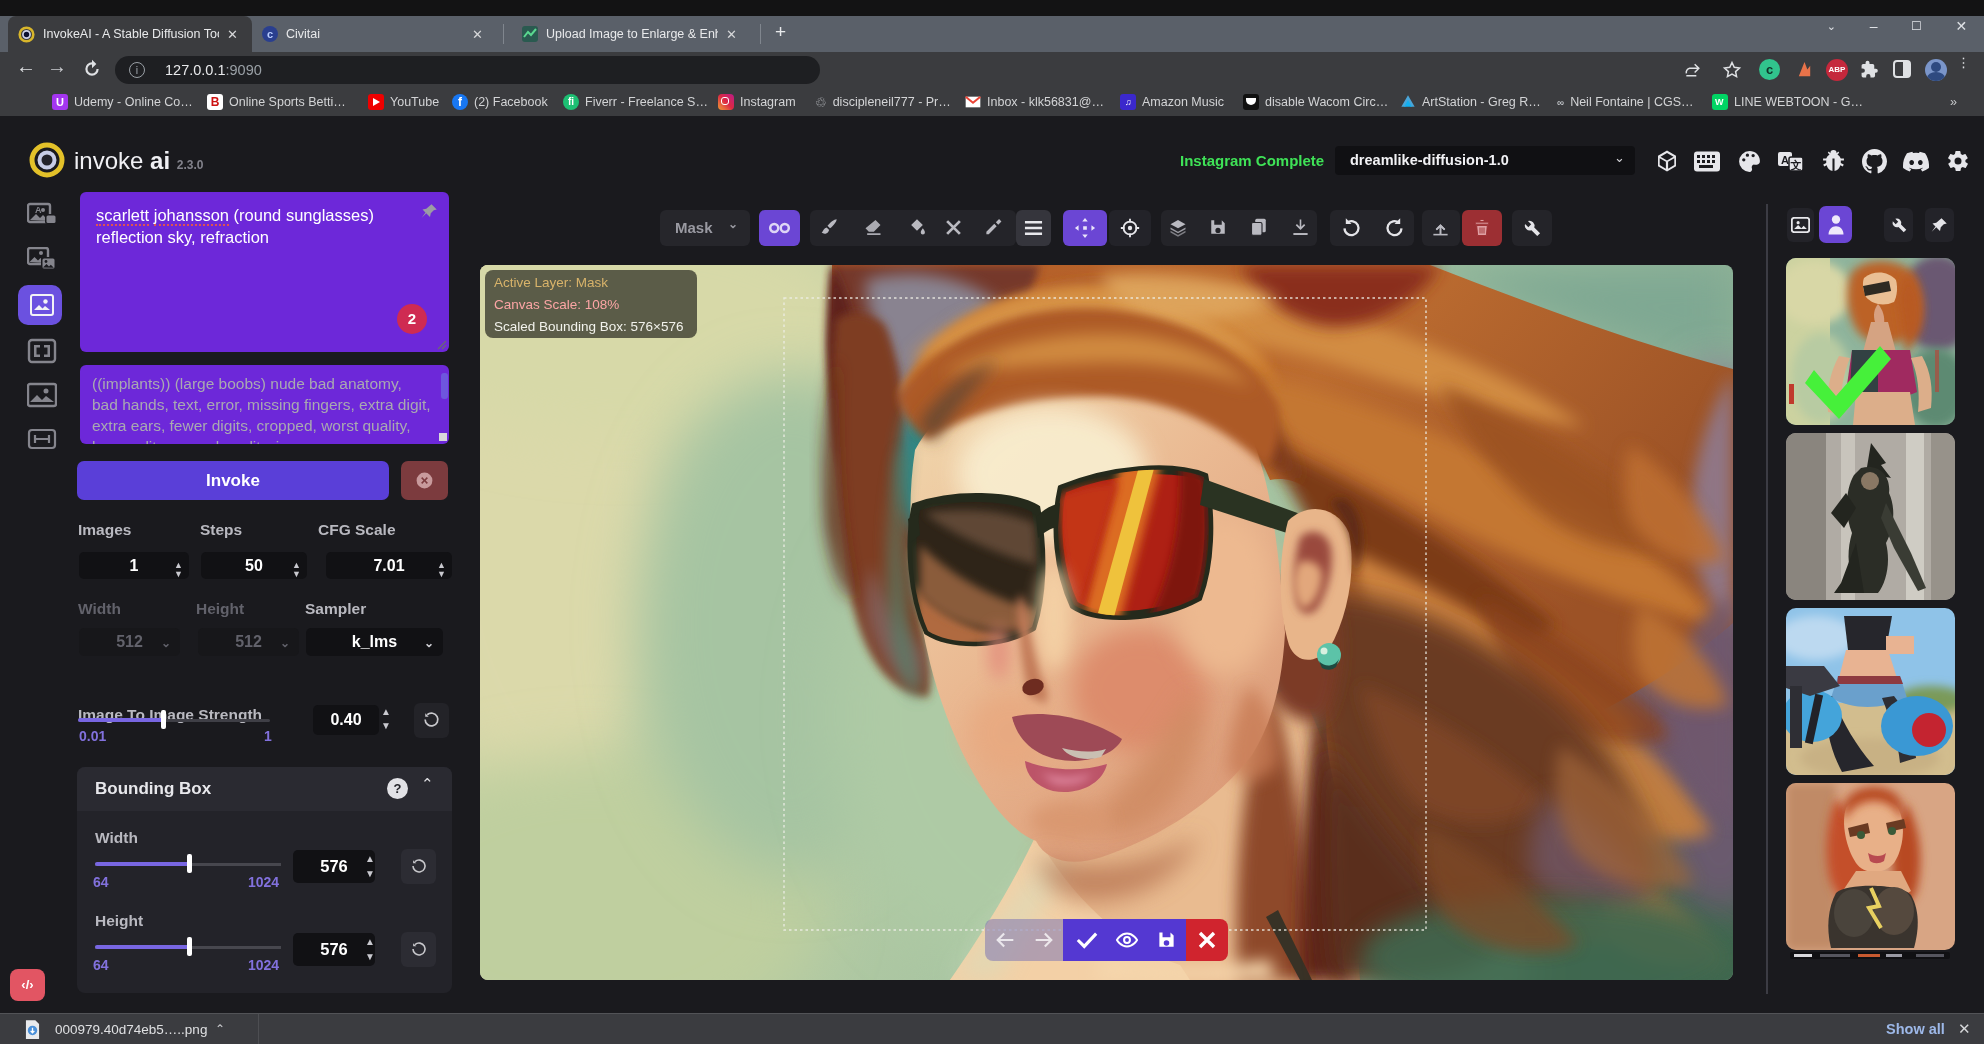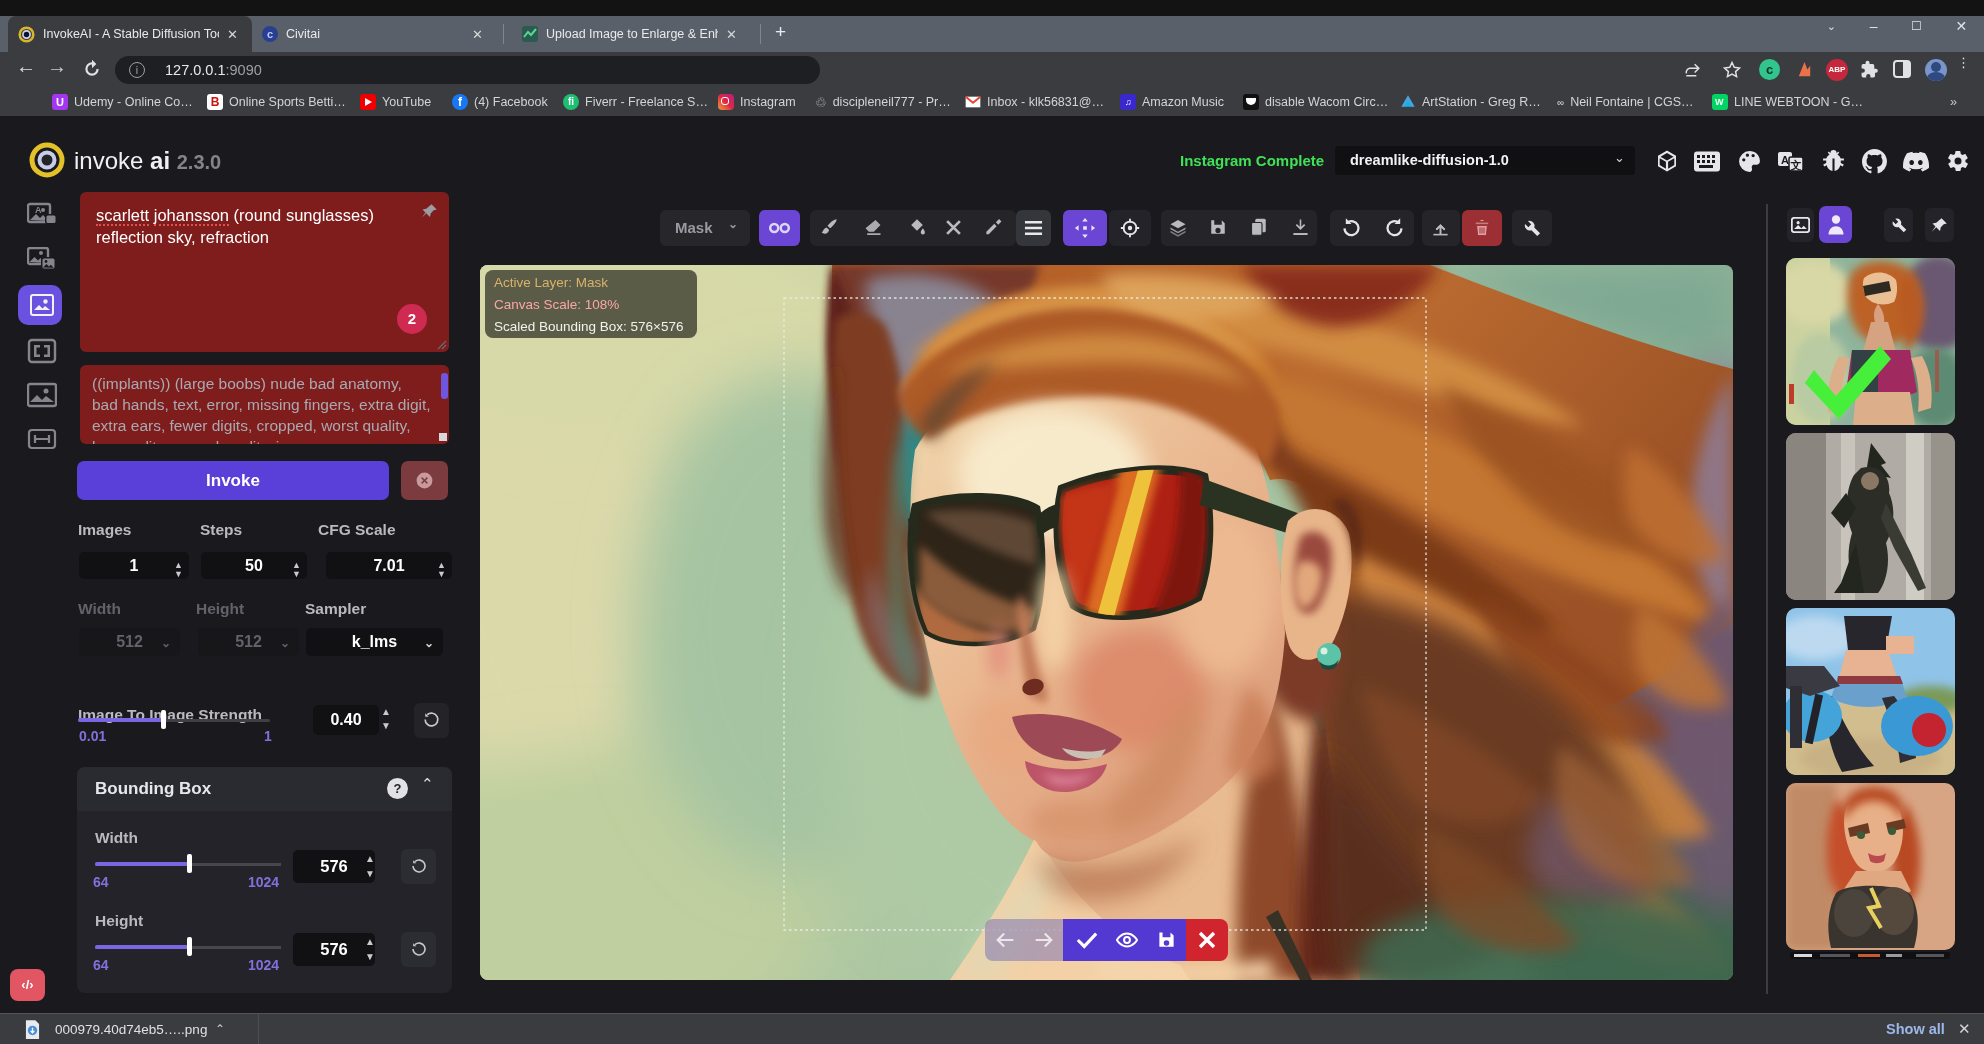--- a/index.html
+++ b/index.html
@@ -17,21 +17,21 @@
   .fav { width:16px; height:16px; border-radius:3px; display:inline-block; flex:none; }
   #urlpill { position:absolute; left:115px; top:4px; width:705px; height:28px; border-radius:14px; background:#1e1f22; color:#e8e9eb; display:flex; align-items:center; font-size:14.5px; }
   .navic { position:absolute; top:5px; color:#dfe1e4; font-size:17px; }
   
   #app { position:absolute; left:0; top:116px; width:1984px; height:897px; background:#1a1a1e; }
   .hdr-ic { position:absolute; color:#e6e6ea; }
   
   .ltab { position:absolute; left:27px; width:30px; height:26px; color:#86868e; }
   #ltab-active { position:absolute; left:18px; top:169px; width:44px; height:40px; background:#6b51e0; border-radius:10px; }
   
-  .panel-input { background:#7f1d1d; border-radius:6px; position:absolute; color:#e8e8ea; }
+  .panel-input { background:#6d28d9; border-radius:6px; position:absolute; color:#e8e8ea; }
   .lbl { position:absolute; color:#b9b9c0; font-weight:bold; font-size:15.5px; }
   .purple { color:#8271dd; }
   .numbox { position:absolute; background:#111114; border-radius:5px; color:#fff; font-weight:bold; font-size:16px; text-align:center; }
   .resetbtn { position:absolute; background:#232328; border-radius:6px; color:#c8c8cc; text-align:center; }
   
   #shelf { position:absolute; left:0; top:1013px; width:1984px; height:31px; background:#3b3c40; border-top:1px solid #525357; }
 </style>
 </head>
 <body>
 
@@ -105,29 +105,29 @@
 </div>
 <div id="bookmarks">
   <div class="bm" style="left:52px;">
       <span class="fav" style="background:#a435f0; color:#fff; font-weight:bold; font-size:11px; text-align:center; line-height:16px;">U</span>
       <span>Udemy - Online Co…</span>
     </div>
   <div class="bm" style="left:207px;">
       <span class="fav" style="background:#fff; color:#c11; font-weight:bold; font-size:12px; text-align:center; line-height:16px;">B</span>
       <span>Online Sports Betti…</span>
     </div>
-  <div class="bm" style="left:360px;">
+  <div class="bm" style="left:368px;">
       <span class="fav" style="background:#e00; position:relative;">
         <span style="position:absolute; left:4.5px; top:4px; width:0; height:0; border-left:7px solid #fff; border-top:4px solid transparent; border-bottom:4px solid transparent;"></span>
       </span>
       <span>YouTube</span>
     </div>
   <div class="bm" style="left:452px;">
       <span class="fav" style="background:#1877f2; border-radius:50%; color:#fff; font-weight:bold; font-size:12px; text-align:center; line-height:16px;">f</span>
-      <span>(4) Facebook</span>
+      <span>(2) Facebook</span>
     </div>
   <div class="bm" style="left:563px;">
       <span class="fav" style="background:#1dbf73; border-radius:50%; color:#fff; font-weight:bold; font-size:10px; text-align:center; line-height:16px;">fi</span>
       <span>Fiverr - Freelance S…</span>
     </div>
   <div class="bm" style="left:718px;">
       <span class="fav" style="background:linear-gradient(45deg,#f09433,#e6683c,#dc2743,#cc2366,#bc1888); border-radius:4px; position:relative;">
         <span style="position:absolute; left:3px; top:3px; width:8px; height:8px; border:1.5px solid #fff; border-radius:3px;"></span>
       </span>
       <span>Instagram</span>
@@ -172,21 +172,21 @@
     </div>
   <div class="bm" style="left:1950px; color:#c8cacc;">»</div>
 </div>
 
 <div id="app">
 
   <svg class="abs" style="left:29px; top:26px;" width="36" height="36" viewBox="0 0 36 36">
       <circle cx="18" cy="18" r="15" fill="none" stroke="#e3c129" stroke-width="5"></circle>
       <circle cx="18" cy="18" r="7.5" fill="#23232a" stroke="#c8cde6" stroke-width="4"></circle>
     </svg>
-  <div class="abs" style="left:74px; top:31px; font-size:24px; color:#f0f0f4;">invoke <b>ai</b> <span style="color:#83838c; font-size:20px; font-weight:bold;">2.3.0</span></div>
+  <div class="abs" style="left:74px; top:31px; font-size:24px; color:#f0f0f4;">invoke <b>ai</b> <span style="color:#83838c; font-size:12px; font-weight:bold;">2.3.0</span></div>
   <div class="abs" style="left:1180px; top:36px; font-size:15px; font-weight:bold; color:#3fe257;">Instagram Complete</div>
   <div class="abs" style="left:1335px; top:30px; width:300px; height:29px; background:#101013; border-radius:4px; color:#f2f2f5;">
     <span style="position:absolute; left:15px; top:6px; font-size:14.5px; font-weight:bold;">dreamlike-diffusion-1.0</span>
     <span style="position:absolute; right:10px; top:4px; color:#d5d5da; font-size:13px;">⌄</span>
   </div>
 
   <svg class="hdr-ic" style="left:1655px; top:33px;" width="24" height="24" viewBox="0 0 24 24" fill="#e6e6ea">
       <path d="M12 1.5 21 6.7v10.6L12 22.5 3 17.3V6.7z M12 4 5.5 7.7 12 11.4 18.5 7.7z M4.7 9.2v6.9l6.2 3.6v-6.9z M19.3 9.2l-6.2 3.6v6.9l6.2-3.6z"></path>
     </svg>
   <svg class="hdr-ic" style="left:1694px; top:35px;" width="26" height="21" viewBox="0 0 26 20" fill="#e6e6ea">

